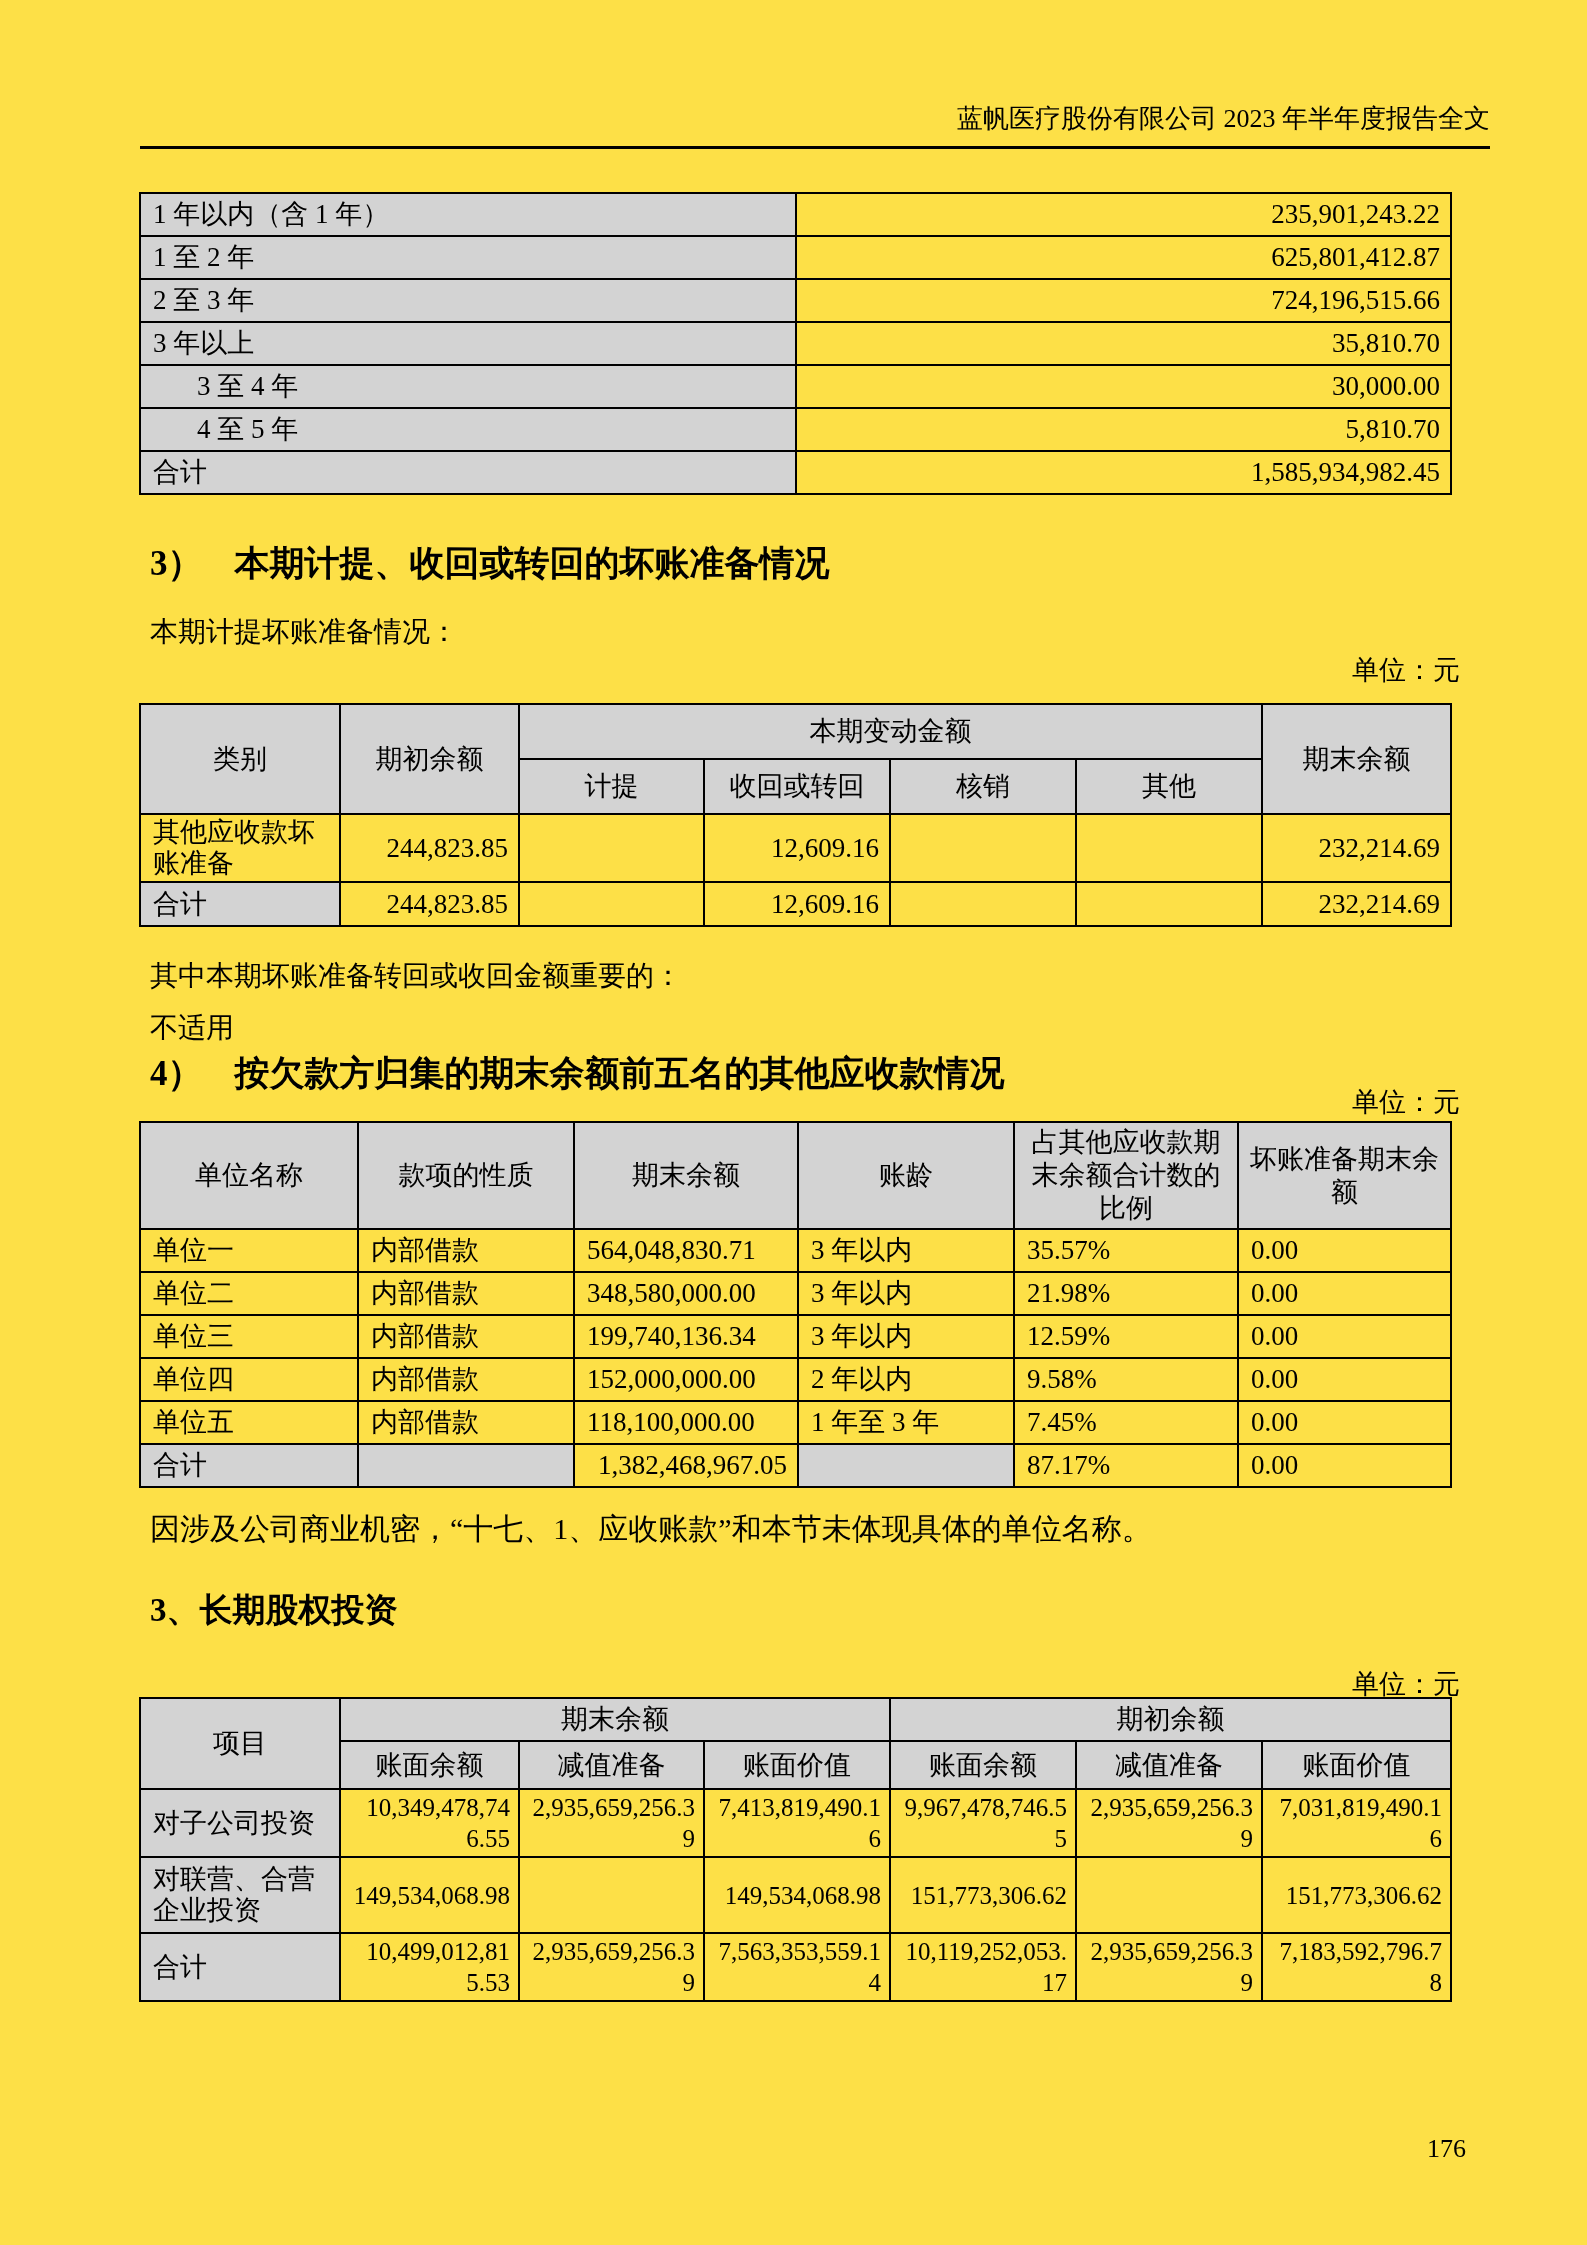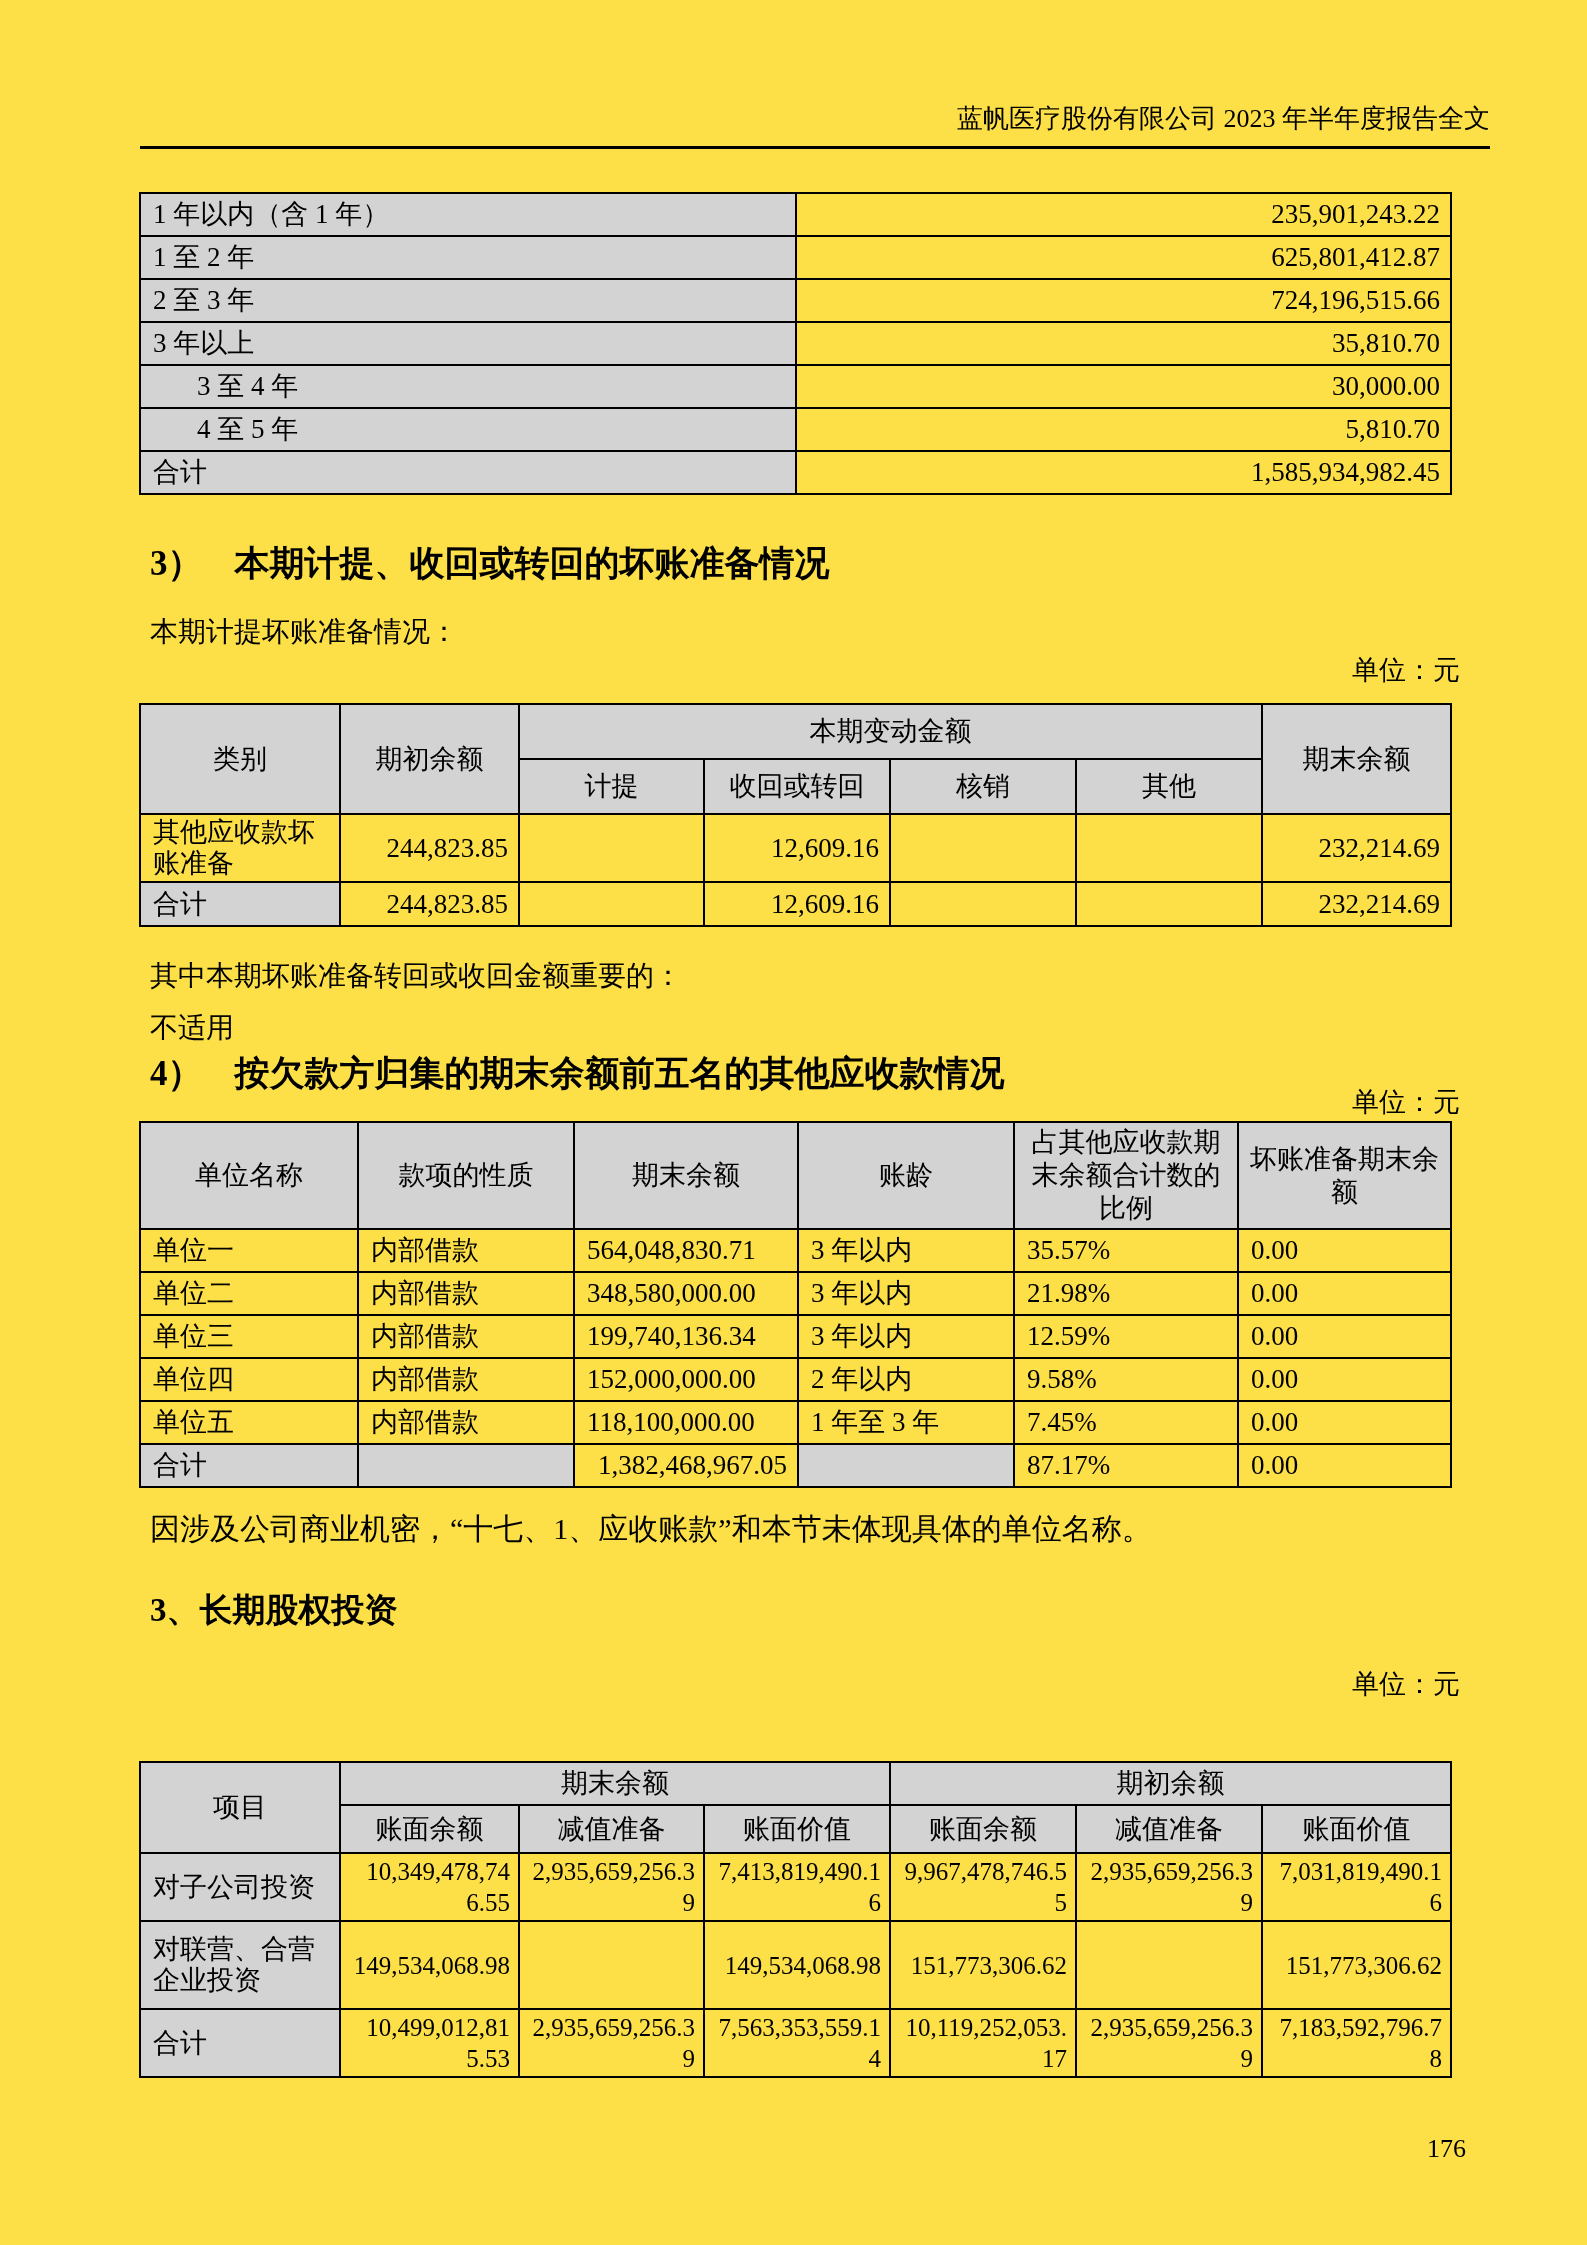--- a/index.html
+++ b/index.html
@@ -27,21 +27,21 @@
   
   .t1 tr{height:43px;}
   .t2 tr.hrow{height:55px;}
   .t2 tr.r1{height:62px;}
   .t2 tr.r2{height:44px;}
   .t3 tr.hrow{height:107px;}
   .t3 tr{height:43px;}
   .t4 tr.h1{height:43px;}
   .t4 tr.h2{height:48px;}
   .t4 tr.r1{height:62px;}
-  .t4 tr.r2{height:88px;}
+  .t4 tr.r2{height:76px;}
   .t4 tr.r3{height:64px;}
 </style>
 </head>
 <body>
 
 <div class="page">
 
   <div class="abs hdr-title">蓝帆医疗股份有限公司 2023 年半年度报告全文</div>
   <div class="abs hdr-rule"></div>
 
@@ -207,21 +207,21 @@
       <td class="cellL">0.00</td>
     </tr>
   </tbody>
     </table>
 
   <div class="abs para-big" style="left:150px;top:1510px;">因涉及公司商业机密，“十七、1、应收账款”和本节未体现具体的单位名称。</div>
 
   <div class="abs h-main" style="left:150px;top:1588px;">3、长期股权投资</div>
   <div class="abs unit" style="top:1666px;">单位：元</div>
 
-  <table class="abs t4" style="left:139px;top:1761px;width:1311px;padding-left:32px;">
+  <table class="abs t4" style="left:139px;top:1697px;width:1311px;padding-left:32px;">
     <colgroup>
       <col style="width:200px">
         <col style="width:179px">
         <col style="width:185px">
         <col style="width:186px">
       <col style="width:186px">
         <col style="width:186px">
         <col style="width:189px">
     </colgroup>
     <tbody>

